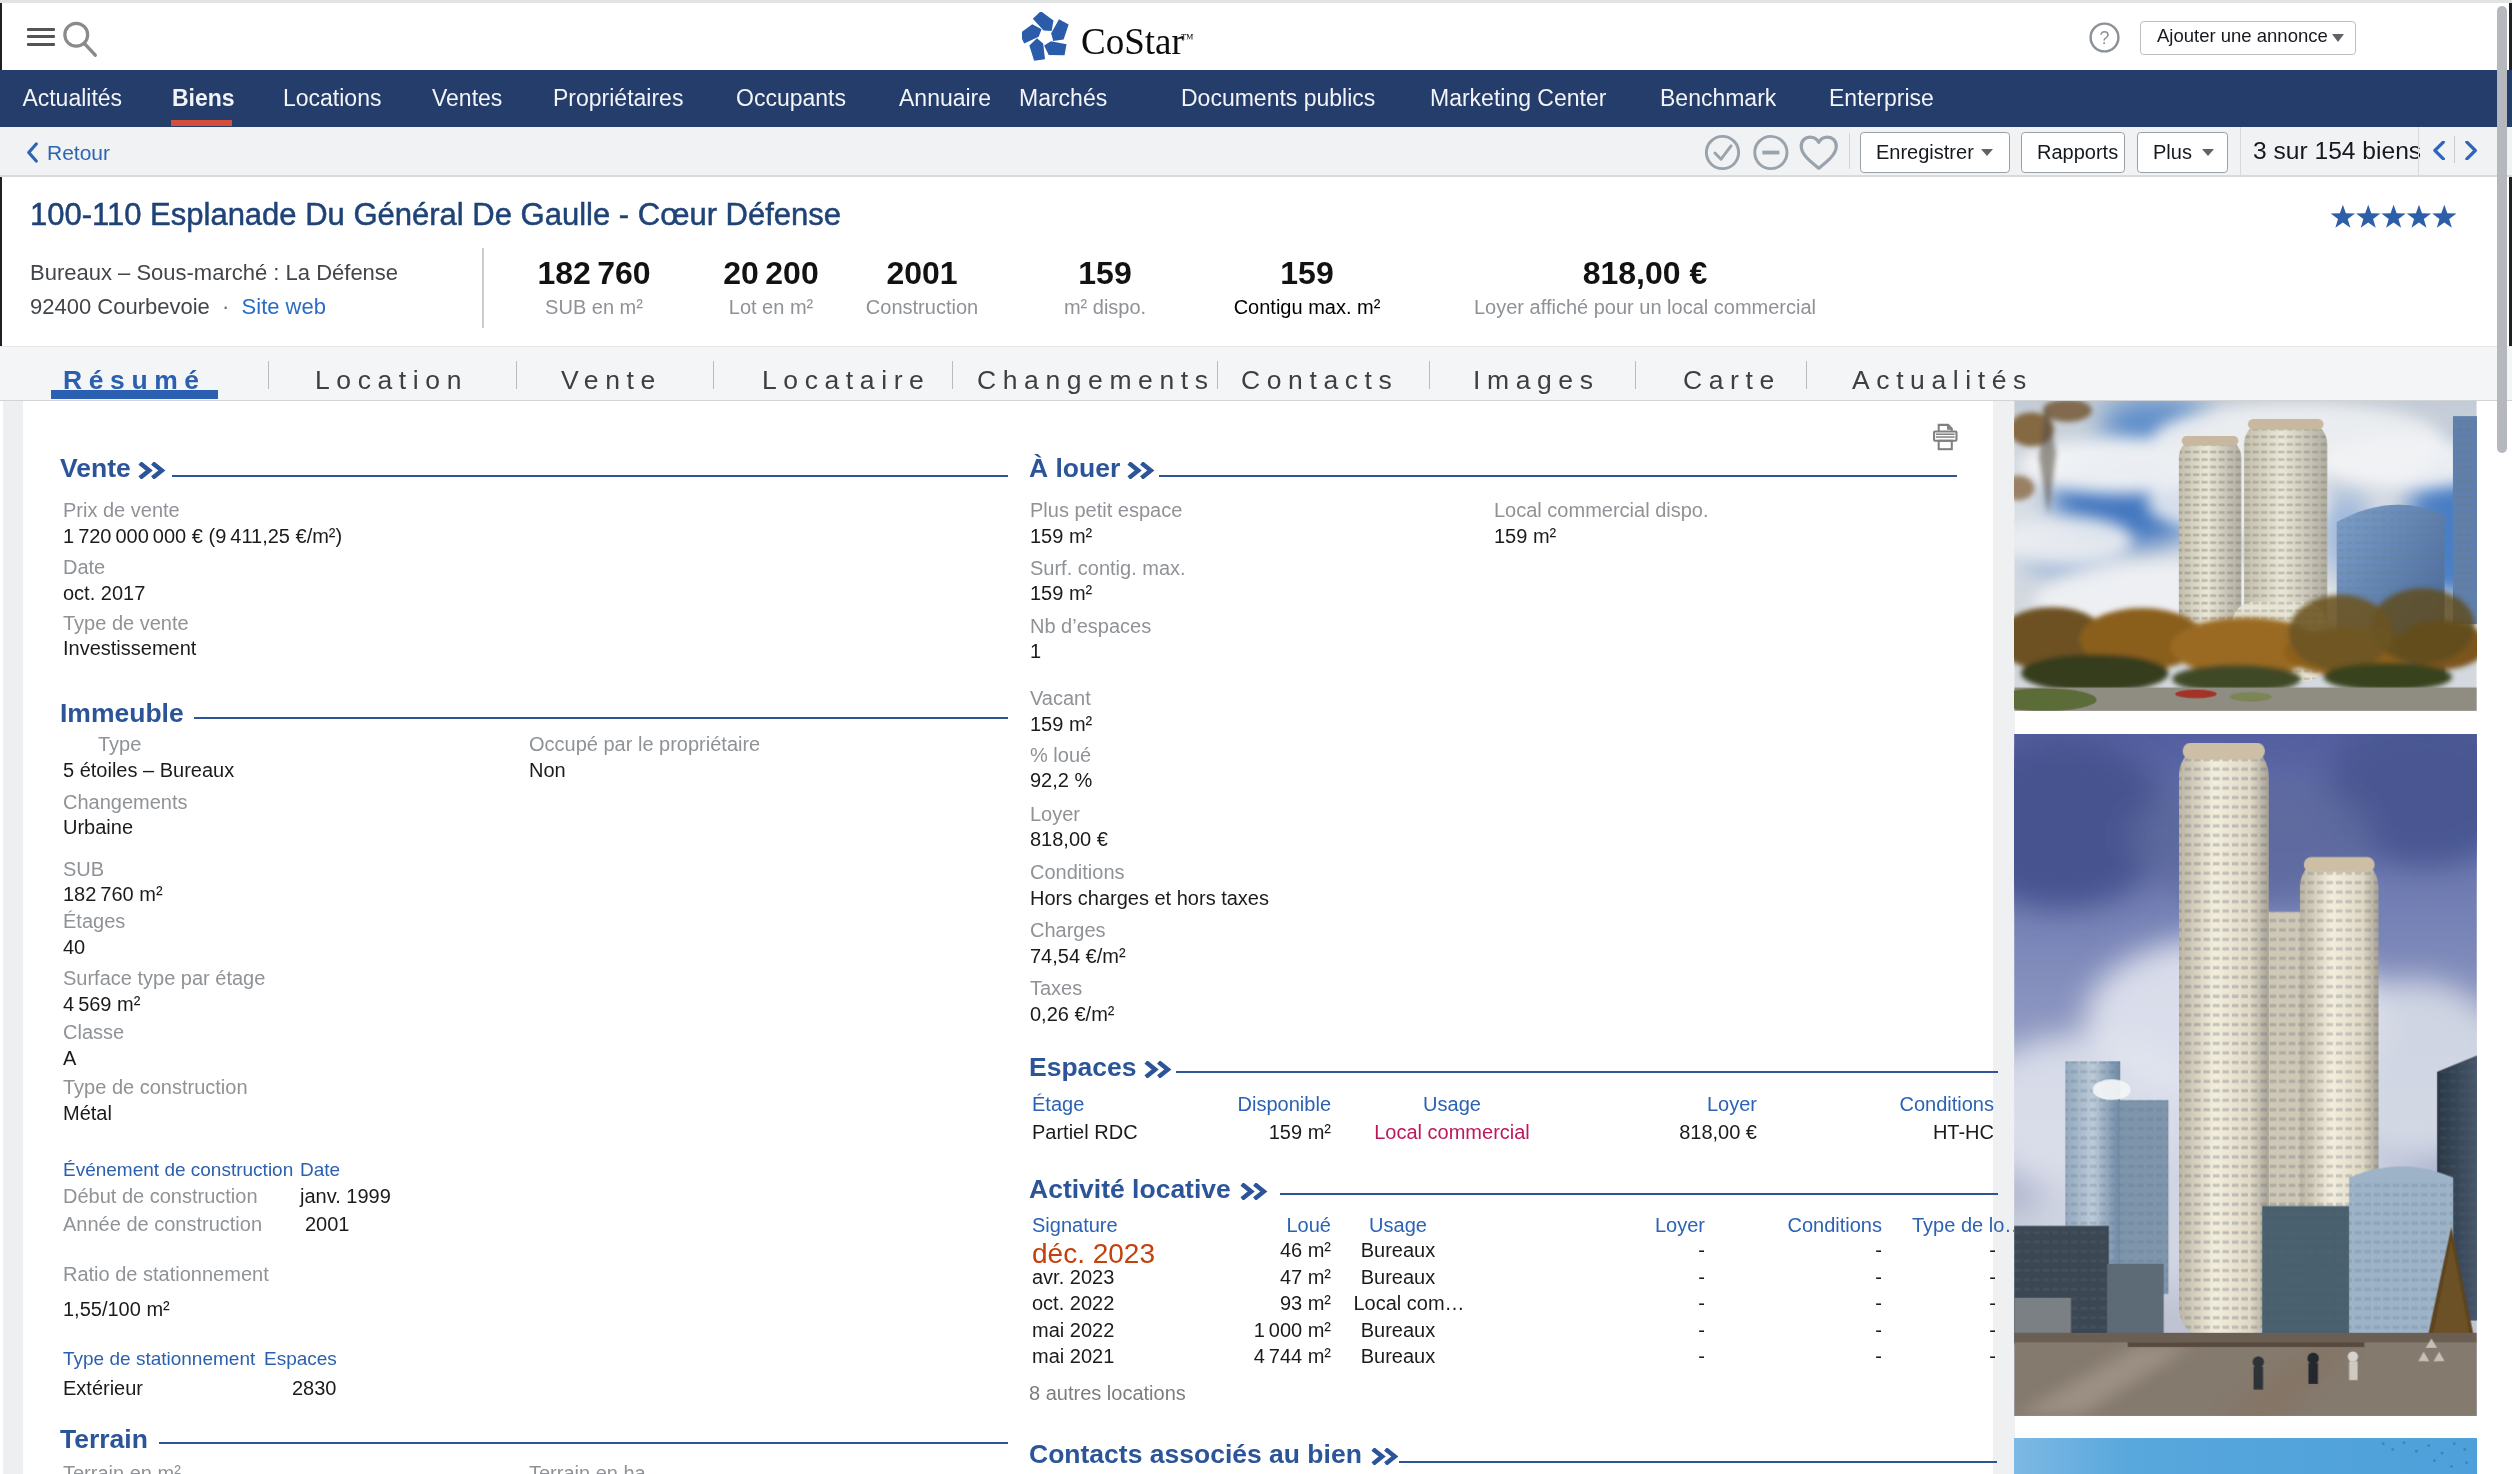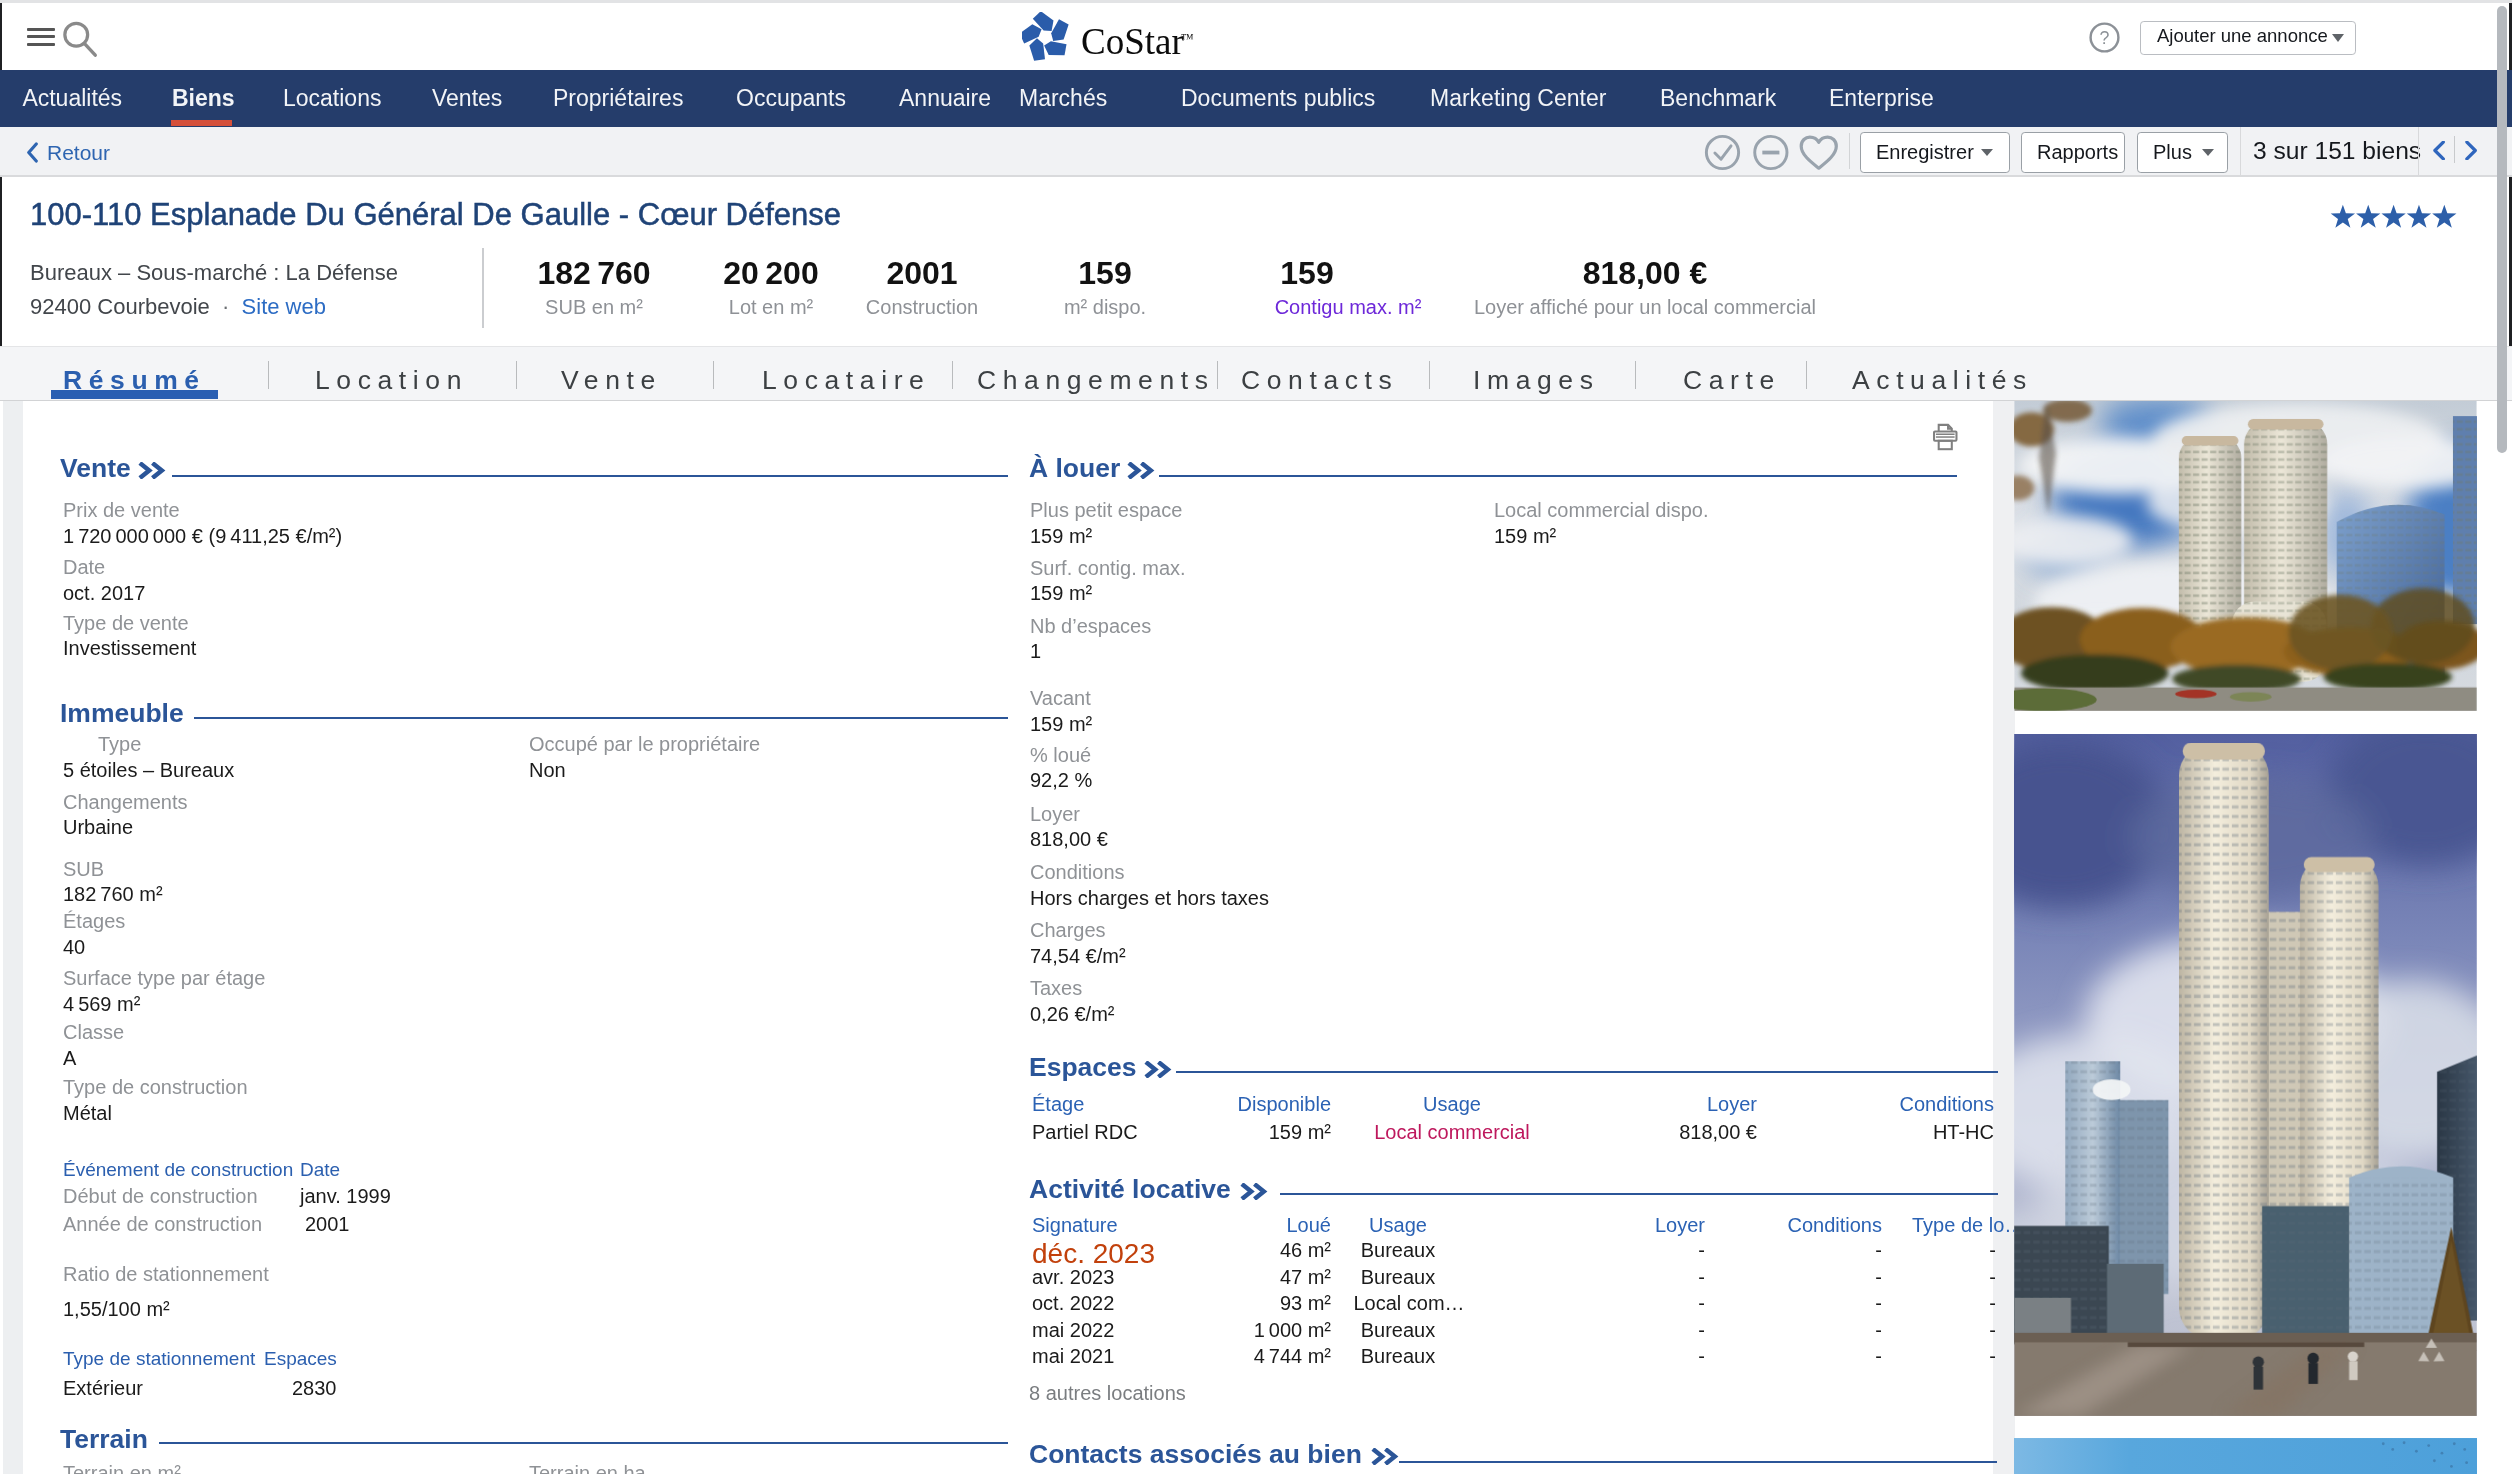--- a/index.html
+++ b/index.html
@@ -76,21 +76,21 @@
 <div style="position:absolute;left:1849px;top:133px;width:1.4px;height:36px;background:#d2d4d6;"></div>
 <div style="position:absolute;left:1860px;top:132px;width:150px;height:41px;background:#fff;border:1.4px solid #9aa0a6;border-radius:3.8px;box-sizing:border-box;"></div>
 <div style="position:absolute;top:142px;font-size:20px;line-height:1;color:#15181d;left:1876px;white-space:nowrap;">Enregistrer</div>
 <div style="position:absolute;left:1981px;top:149px;width:0;height:0;border-left:6.2px solid transparent;border-right:6.2px solid transparent;border-top:7.6px solid #5f6368;"></div>
 <div style="position:absolute;left:2021px;top:132px;width:104px;height:41px;background:#fff;border:1.4px solid #9aa0a6;border-radius:3.8px;box-sizing:border-box;"></div>
 <div style="position:absolute;top:142px;font-size:20px;line-height:1;color:#15181d;left:2037px;white-space:nowrap;">Rapports</div>
 <div style="position:absolute;left:2137px;top:132px;width:91px;height:41px;background:#fff;border:1.4px solid #9aa0a6;border-radius:3.8px;box-sizing:border-box;"></div>
 <div style="position:absolute;top:142px;font-size:20px;line-height:1;color:#15181d;left:2153px;white-space:nowrap;">Plus</div>
 <div style="position:absolute;left:2202px;top:149px;width:0;height:0;border-left:6.2px solid transparent;border-right:6.2px solid transparent;border-top:7.6px solid #5f6368;"></div>
 <div style="position:absolute;left:2240px;top:127px;width:1.4px;height:48px;background:#d8d9db;"></div>
-<div style="position:absolute;top:139px;font-size:24.6px;line-height:1;color:#15181d;left:2253px;white-space:nowrap;">3 sur 151 biens</div>
+<div style="position:absolute;top:139px;font-size:24.6px;line-height:1;color:#15181d;left:2253px;white-space:nowrap;">3 sur 154 biens</div>
 <div style="position:absolute;left:2418px;top:127px;width:1.4px;height:48px;background:#d8d9db;"></div>
 <div style="position:absolute;left:2454px;top:136px;width:1.4px;height:26.5px;background:#c8cacc;"></div>
 <svg style="position:absolute;left:2433px;top:141px" width="47" height="19" viewBox="0 0 50 20">
 <polyline points="11,1 2,10 11,19" fill="none" stroke="#2f66bd" stroke-width="3.4" stroke-linecap="round" stroke-linejoin="round"></polyline>
 <polyline points="36,1 45,10 36,19" fill="none" stroke="#2f66bd" stroke-width="3.4" stroke-linecap="round" stroke-linejoin="round"></polyline>
 </svg>
 <div style="position:absolute;top:199px;font-size:31px;line-height:1;color:#1f4377;left:30px;-webkit-text-stroke:0.5px #1f4377;white-space:nowrap;">100-110 Esplanade Du Général De Gaulle - Cœur Défense</div>
 <svg style="position:absolute;left:2330px;top:204px" width="127" height="26.5" viewBox="0 0 134 28">
       <polygon transform="translate(13.5,14.2)" points="0.0,-13.5 3.17,-4.37 12.84,-4.17 5.14,1.67 7.94,10.92 0.0,5.4 -7.94,10.92 -5.14,1.67 -12.84,-4.17 -3.17,-4.37" fill="#2d5fa9"></polygon>
       <polygon transform="translate(40.3,14.2)" points="0.0,-13.5 3.17,-4.37 12.84,-4.17 5.14,1.67 7.94,10.92 0.0,5.4 -7.94,10.92 -5.14,1.67 -12.84,-4.17 -3.17,-4.37" fill="#2d5fa9"></polygon>
@@ -103,21 +103,21 @@
 <div style="position:absolute;left:482px;top:248px;width:1.9px;height:80px;background:#cbcdd0;"></div>
 <div style="position:absolute;top:257px;font-size:32px;line-height:1;color:#121212;font-weight:700;left:594px;transform:translateX(-50%);white-space:nowrap;">182 760</div>
 <div style="position:absolute;top:297px;font-size:20px;line-height:1;color:#8e9196;left:594px;transform:translateX(-50%);white-space:nowrap;">SUB en m²</div>
 <div style="position:absolute;top:257px;font-size:32px;line-height:1;color:#121212;font-weight:700;left:771px;transform:translateX(-50%);white-space:nowrap;">20 200</div>
 <div style="position:absolute;top:297px;font-size:20px;line-height:1;color:#8e9196;left:771px;transform:translateX(-50%);white-space:nowrap;">Lot en m²</div>
 <div style="position:absolute;top:257px;font-size:32px;line-height:1;color:#121212;font-weight:700;left:922px;transform:translateX(-50%);white-space:nowrap;">2001</div>
 <div style="position:absolute;top:297px;font-size:20px;line-height:1;color:#8e9196;left:922px;transform:translateX(-50%);white-space:nowrap;">Construction</div>
 <div style="position:absolute;top:257px;font-size:32px;line-height:1;color:#121212;font-weight:700;left:1105px;transform:translateX(-50%);white-space:nowrap;">159</div>
 <div style="position:absolute;top:297px;font-size:20px;line-height:1;color:#8e9196;left:1105px;transform:translateX(-50%);white-space:nowrap;">m² dispo.</div>
 <div style="position:absolute;top:257px;font-size:32px;line-height:1;color:#121212;font-weight:700;left:1307px;transform:translateX(-50%);white-space:nowrap;">159</div>
-<div style="position:absolute;top:297px;font-size:20px;line-height:1;color:#6d28d9;left:1348px;transform:translateX(-50%);white-space:nowrap;">Contigu max. m²</div>
+<div style="position:absolute;top:297px;font-size:20px;line-height:1;color:#000000;left:1307px;transform:translateX(-50%);white-space:nowrap;">Contigu max. m²</div>
 <div style="position:absolute;top:257px;font-size:32px;line-height:1;color:#121212;font-weight:700;left:1645px;transform:translateX(-50%);white-space:nowrap;">818,00 €</div>
 <div style="position:absolute;top:297px;font-size:20px;line-height:1;color:#8e9196;left:1645px;transform:translateX(-50%);white-space:nowrap;">Loyer affiché pour un local commercial</div>
 <div style="position:absolute;left:0px;top:346px;width:2512px;height:55px;background:#f4f5f7;border-top:0.9px solid #e4e5e7;border-bottom:1.9px solid #d2d3d5;box-sizing:border-box;"></div>
 <div style="position:absolute;top:367px;font-size:26.5px;line-height:1;color:#2b5faf;font-weight:700;left:63px;letter-spacing:6.6px;white-space:nowrap;">Résumé</div>
 <div style="position:absolute;top:367px;font-size:26.5px;line-height:1;color:#3c4043;left:315px;letter-spacing:6.6px;white-space:nowrap;">Location</div>
 <div style="position:absolute;top:367px;font-size:26.5px;line-height:1;color:#3c4043;left:561px;letter-spacing:6.6px;white-space:nowrap;">Vente</div>
 <div style="position:absolute;top:367px;font-size:26.5px;line-height:1;color:#3c4043;left:762px;letter-spacing:6.6px;white-space:nowrap;">Locataire</div>
 <div style="position:absolute;top:367px;font-size:26.5px;line-height:1;color:#3c4043;left:977px;letter-spacing:6.6px;white-space:nowrap;">Changements</div>
 <div style="position:absolute;top:367px;font-size:26.5px;line-height:1;color:#3c4043;left:1241px;letter-spacing:6.6px;white-space:nowrap;">Contacts</div>
 <div style="position:absolute;top:367px;font-size:26.5px;line-height:1;color:#3c4043;left:1473px;letter-spacing:6.6px;white-space:nowrap;">Images</div>

